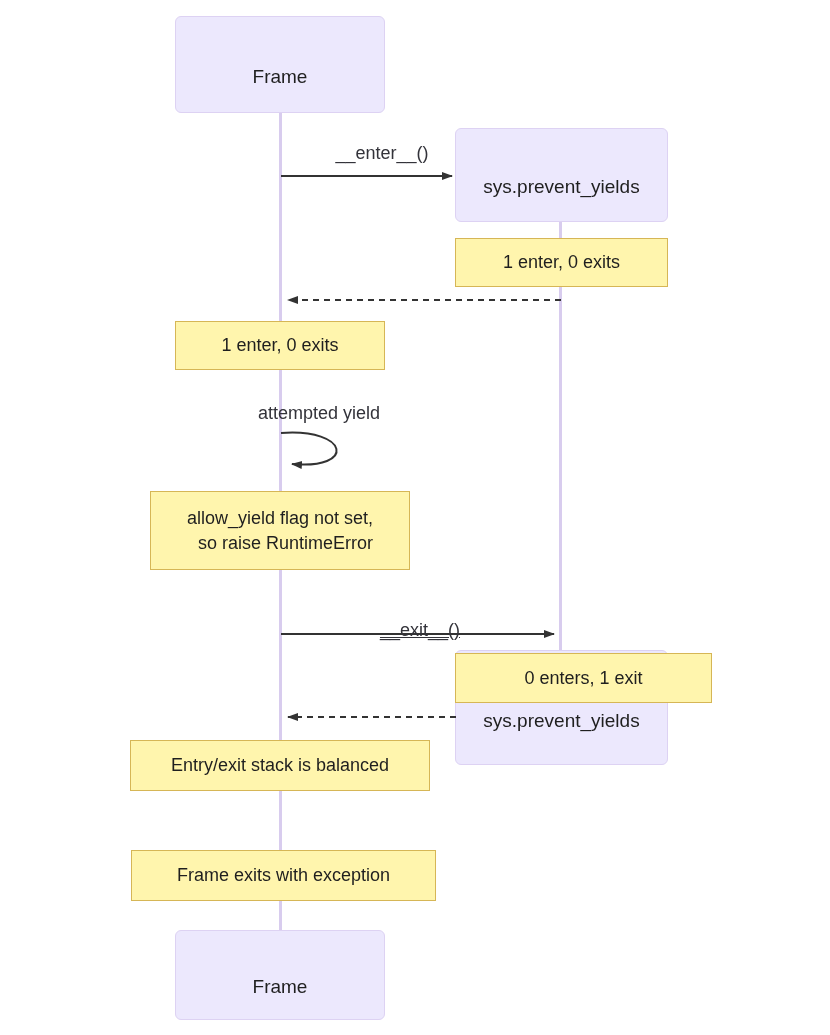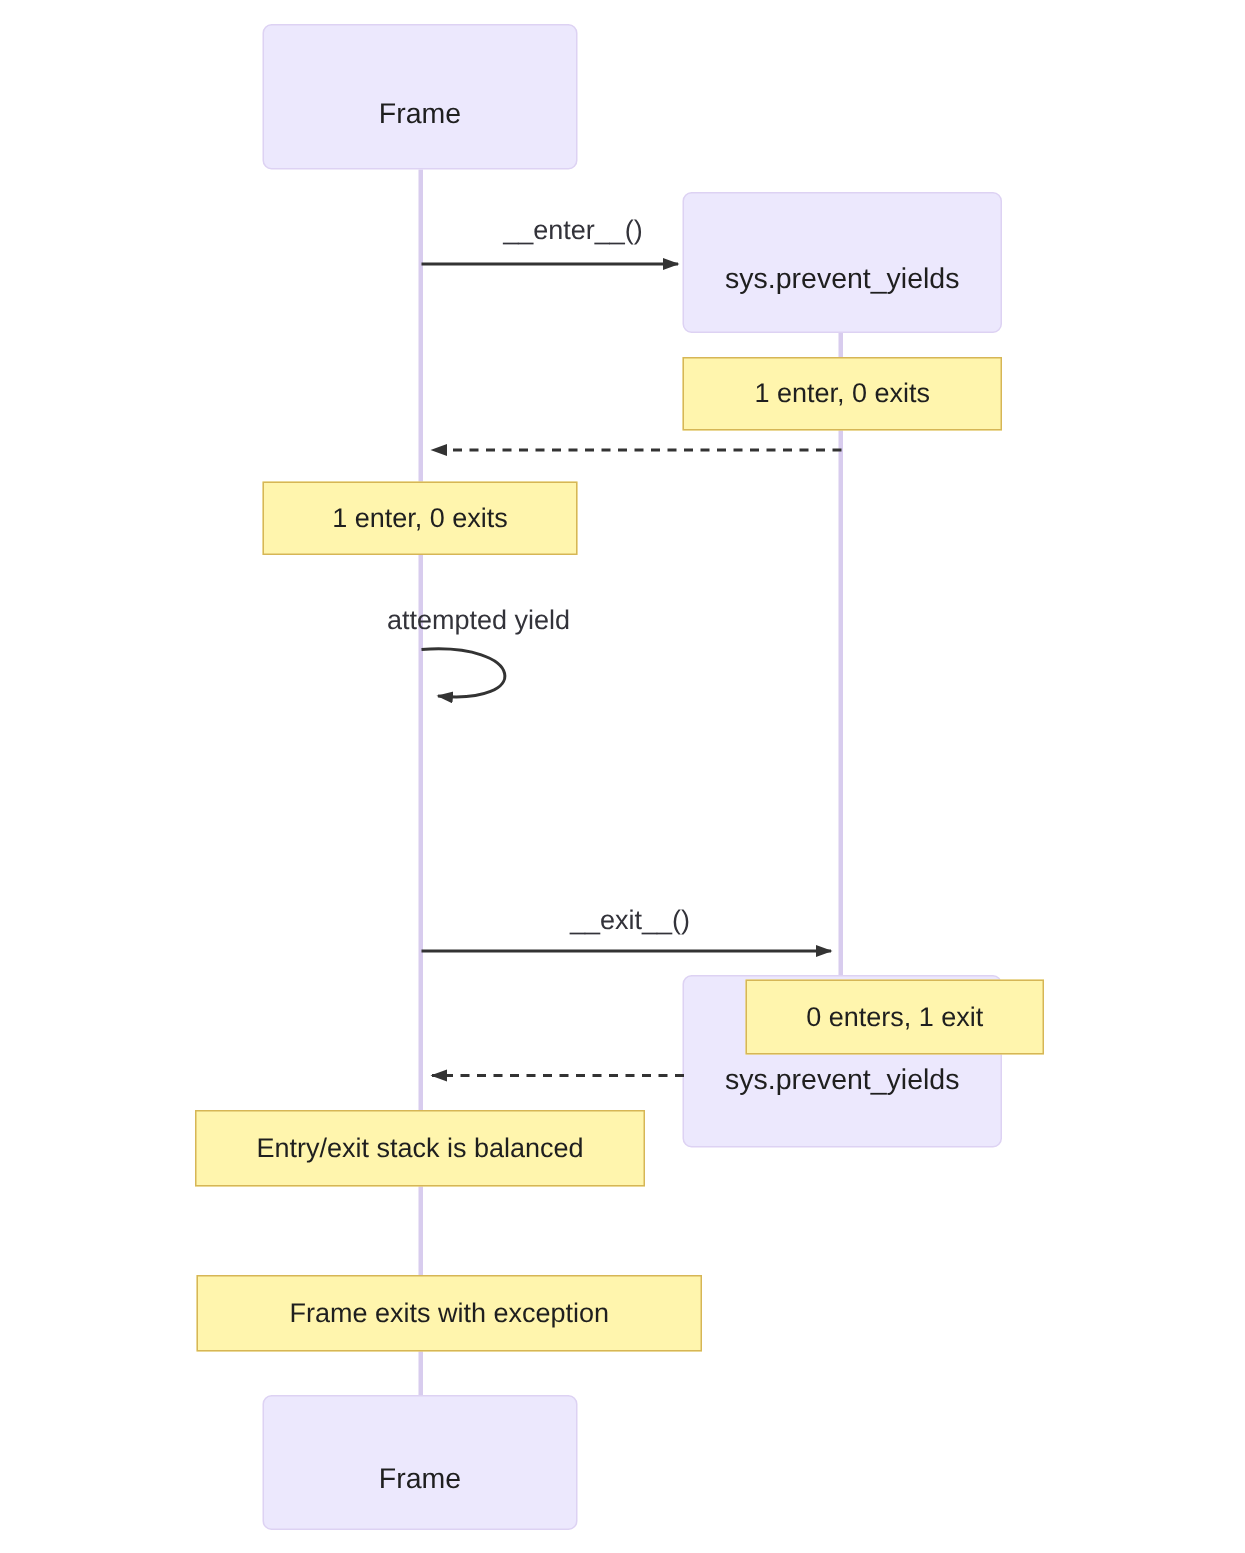--- a/index.html
+++ b/index.html
@@ -120,36 +120,40 @@
 
     <line x1="281" y1="634" x2="554" y2="634" stroke="#333333" stroke-width="2" marker-end="url(#arrowFilled)"></line>
 
     <line x1="456" y1="717" x2="288" y2="717" stroke="#333333" stroke-width="2" stroke-dasharray="6,5" marker-end="url(#arrowFilledLeft)"></line>
   </svg>
 
   <div class="msg-label" style="left:282px; top:143px; width:160px;padding-left:20px;">__enter__()</div>
 
   <div class="msg-label" style="left:180px; top:403px; width:200px;text-align:right;">attempted yield</div>
 
-  <div class="msg-label" style="left:340px; top:603px; width:160px;">__exit__()</div>
+  <div class="msg-label" style="left:340px; top:620px; width:160px;text-decoration:underline;">__exit__()</div>
 
   <div class="note-box" style="left:455px; top:238px; width:213px; height:49px;">
     <span class="note-label">1 enter, 0 exits</span>
   </div>
 
   <div class="note-box" style="left:175px; top:321px; width:210px; height:49px;">
     <span class="note-label">1 enter, 0 exits</span>
   </div>
 
+  <div class="note-box" style="left:150px; top:491px; width:260px; height:79px;">
+    <span class="note-label">allow_yield flag not set,
+so raise RuntimeError</span>
+  </div>
 
-  <div class="note-box" style="left:455px; top:653px; width:199px; height:50px;margin-left:42px;">
+  <div class="note-box" style="left:455px; top:653px; width:257px; height:50px;">
     <span class="note-label">0 enters, 1 exit</span>
   </div>
 
   <div class="note-box" style="left:130px; top:740px; width:300px; height:51px;">
     <span class="note-label">Entry/exit stack is balanced</span>
   </div>
 
-  <div class="note-box" style="left:131px; top:850px; width:337px; height:51px;">
+  <div class="note-box" style="left:131px; top:850px; width:305px; height:51px;">
     <span class="note-label">Frame exits with exception</span>
   </div>
 
 </div>
 
 </body></html>

